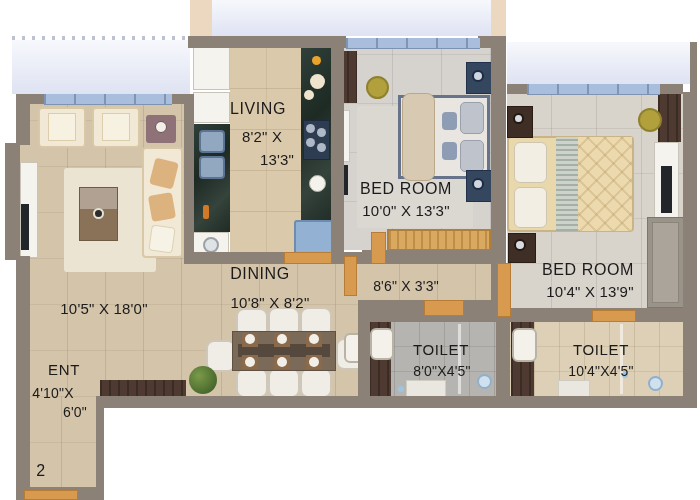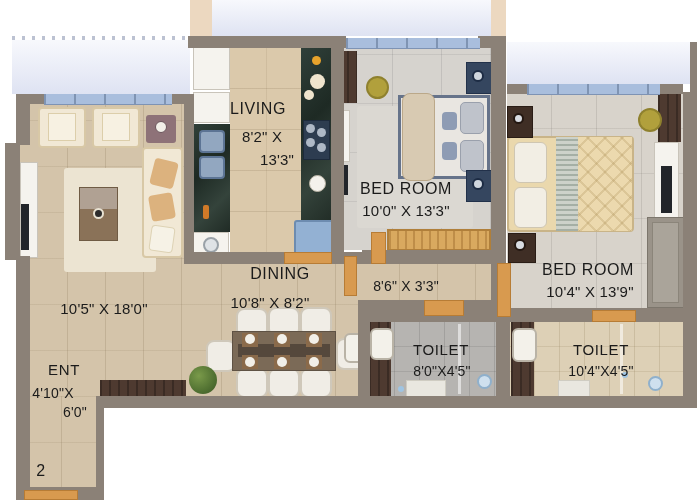--- a/index.html
+++ b/index.html
@@ -219,21 +219,21 @@
   <div class="abs door" style="left:592px;top:310px;width:44px;height:12px;"></div>
 
   <div class="abs lbl" style="left:208px;top:100px;width:100px;">LIVING</div>
   <div class="abs dim" style="left:212px;top:128px;width:100px;">8'2" X</div>
   <div class="abs dim" style="left:227px;top:151px;width:100px;">13'3"</div>
   <div class="abs lbl" style="left:346px;top:180px;width:120px;">BED ROOM</div>
   <div class="abs dim" style="left:344px;top:202px;width:124px;">10'0" X 13'3"</div>
   <div class="abs lbl" style="left:528px;top:261px;width:120px;">BED ROOM</div>
   <div class="abs dim" style="left:528px;top:283px;width:124px;">10'4" X 13'9"</div>
   <div class="abs dim" style="left:34px;top:300px;width:140px;">10'5" X 18'0"</div>
-  <div class="abs lbl" style="left:220px;top:265px;width:120px;">DINING</div>
+  <div class="abs lbl" style="left:200px;top:265px;width:120px;">DINING</div>
   <div class="abs dim" style="left:200px;top:294px;width:140px;">10'8" X 8'2"</div>
   <div class="abs dim" style="left:346px;top:278px;width:120px;font-size:14px;">8'6" X 3'3"</div>
   <div class="abs lbl" style="left:391px;top:341px;width:100px;font-size:15px;">TOILET</div>
   <div class="abs dim" style="left:392px;top:363px;width:100px;font-size:14px;">8'0"X4'5"</div>
   <div class="abs lbl" style="left:551px;top:341px;width:100px;font-size:15px;">TOILET</div>
   <div class="abs dim" style="left:551px;top:363px;width:100px;font-size:14px;">10'4"X4'5"</div>
   <div class="abs lbl" style="left:34px;top:361px;width:60px;font-size:15px;">ENT</div>
   <div class="abs dim" style="left:23px;top:385px;width:60px;font-size:14px;">4'10"X</div>
   <div class="abs dim" style="left:45px;top:404px;width:60px;font-size:14px;">6'0"</div>
   <div class="abs lbl" style="left:30px;top:462px;width:22px;">2</div>

